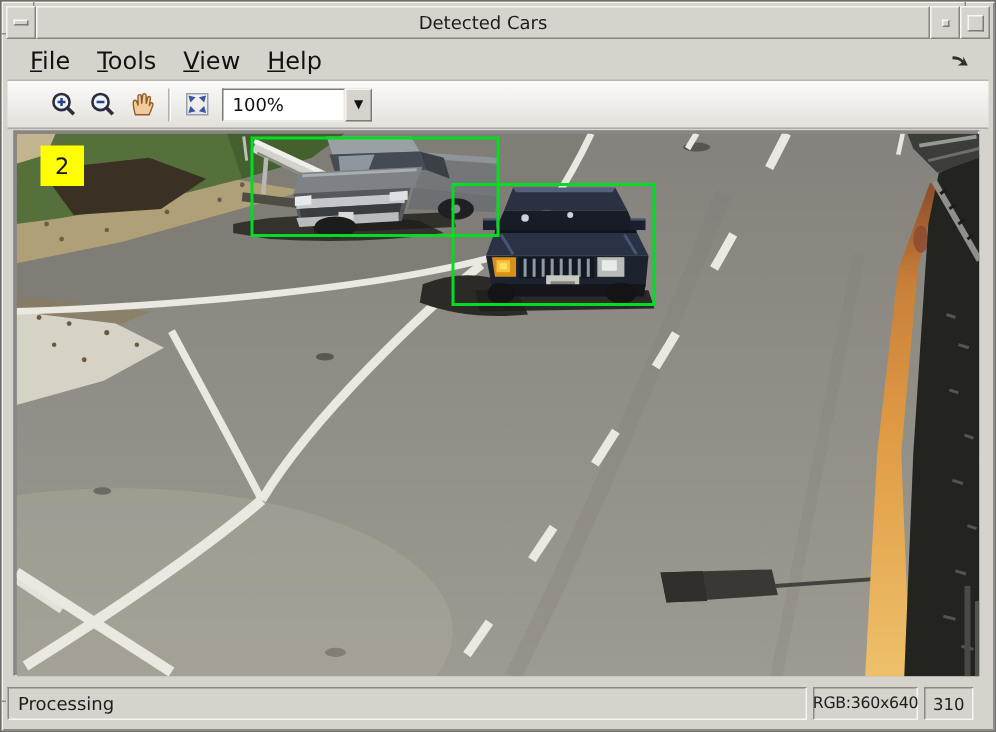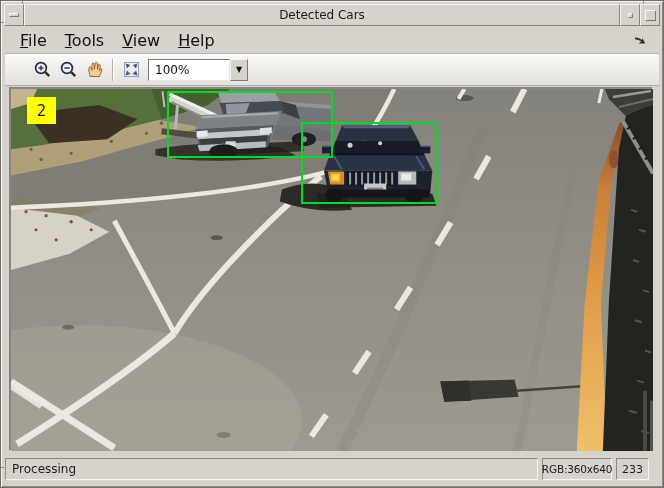--- a/index.html
+++ b/index.html
@@ -322,16 +322,16 @@
         <div id="frame-label" style="left: 16px; top: 8px; width: 29px; height: 27px; background: rgb(255, 255, 0);">2</div>
       <div class="det-box" style="left: 156px; top: 2px; width: 166px; height: 67px; border-color: rgb(0, 221, 34);"></div>
           <div class="det-box" style="left: 290px; top: 33px; width: 136px; height: 82px; border-color: rgb(0, 221, 34);"></div>
         </div>
     </div>
   </div>
 
   <div id="statusbar">
     <div class="status-field" id="status-msg">Processing</div>
     <div class="status-field" id="status-rgb">RGB:360x640</div>
-    <div class="status-field" id="status-frame">233</div>
+    <div class="status-field" id="status-frame">310</div>
   </div>
 
 </div>
 
 </body></html>

